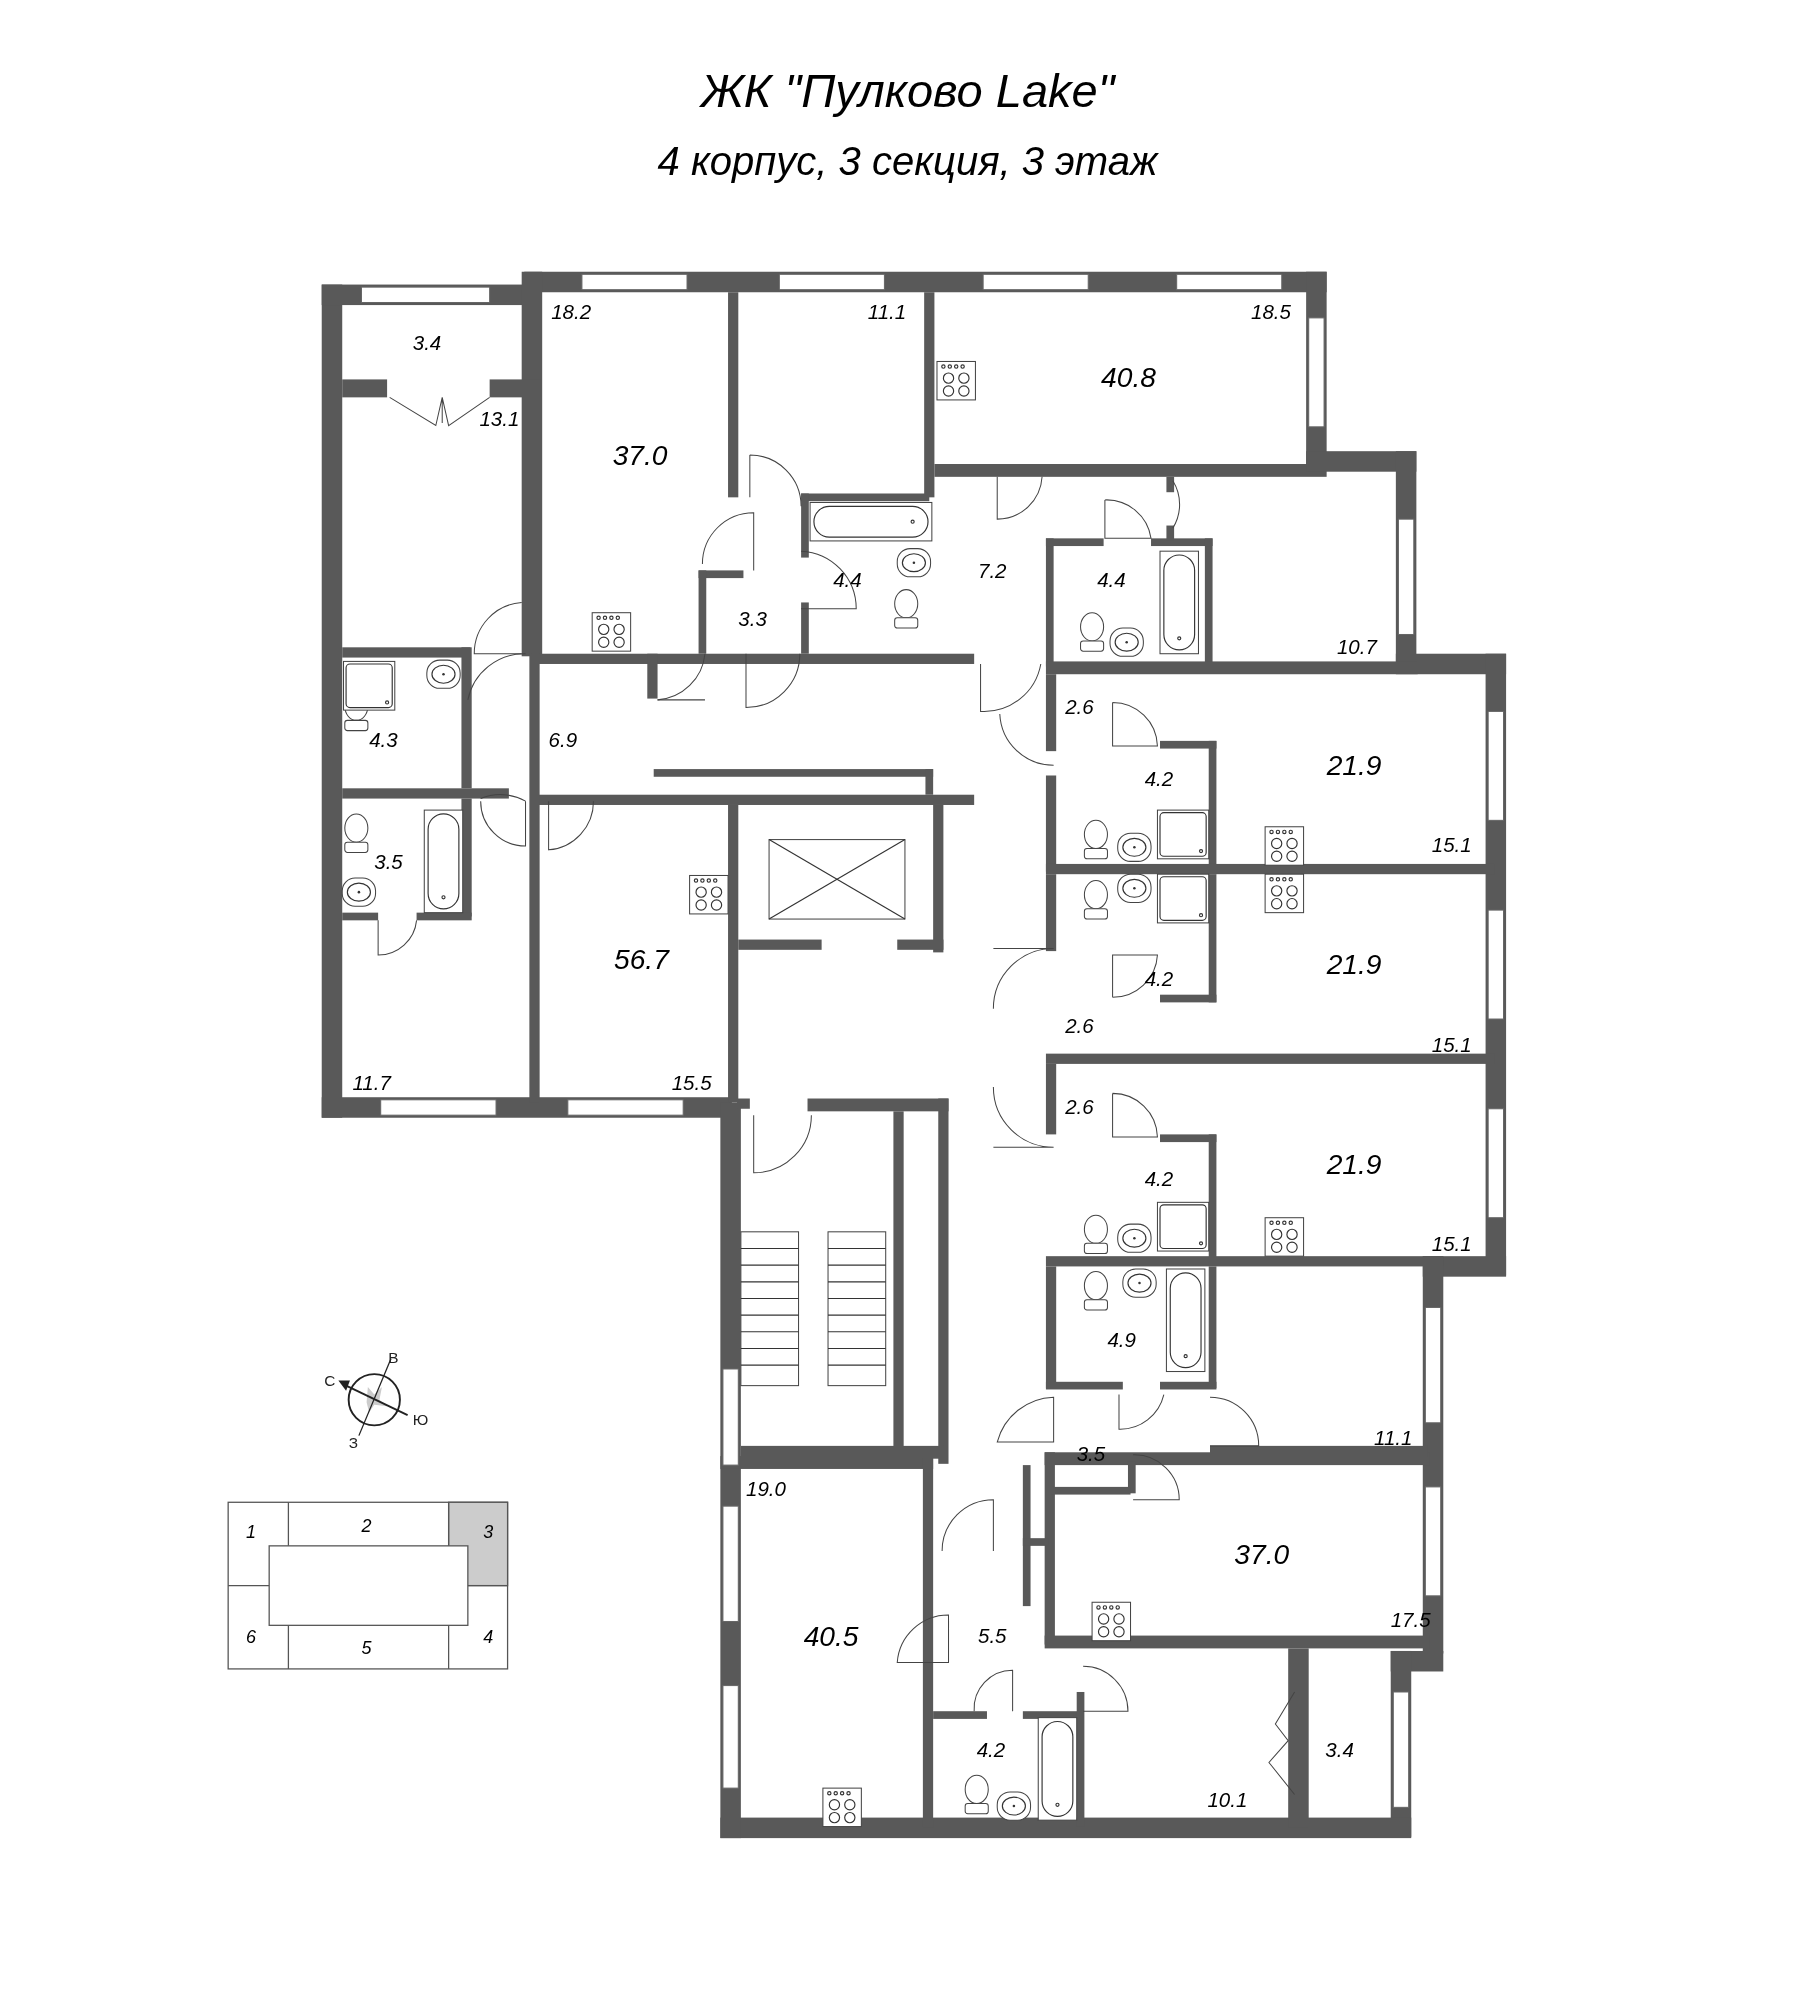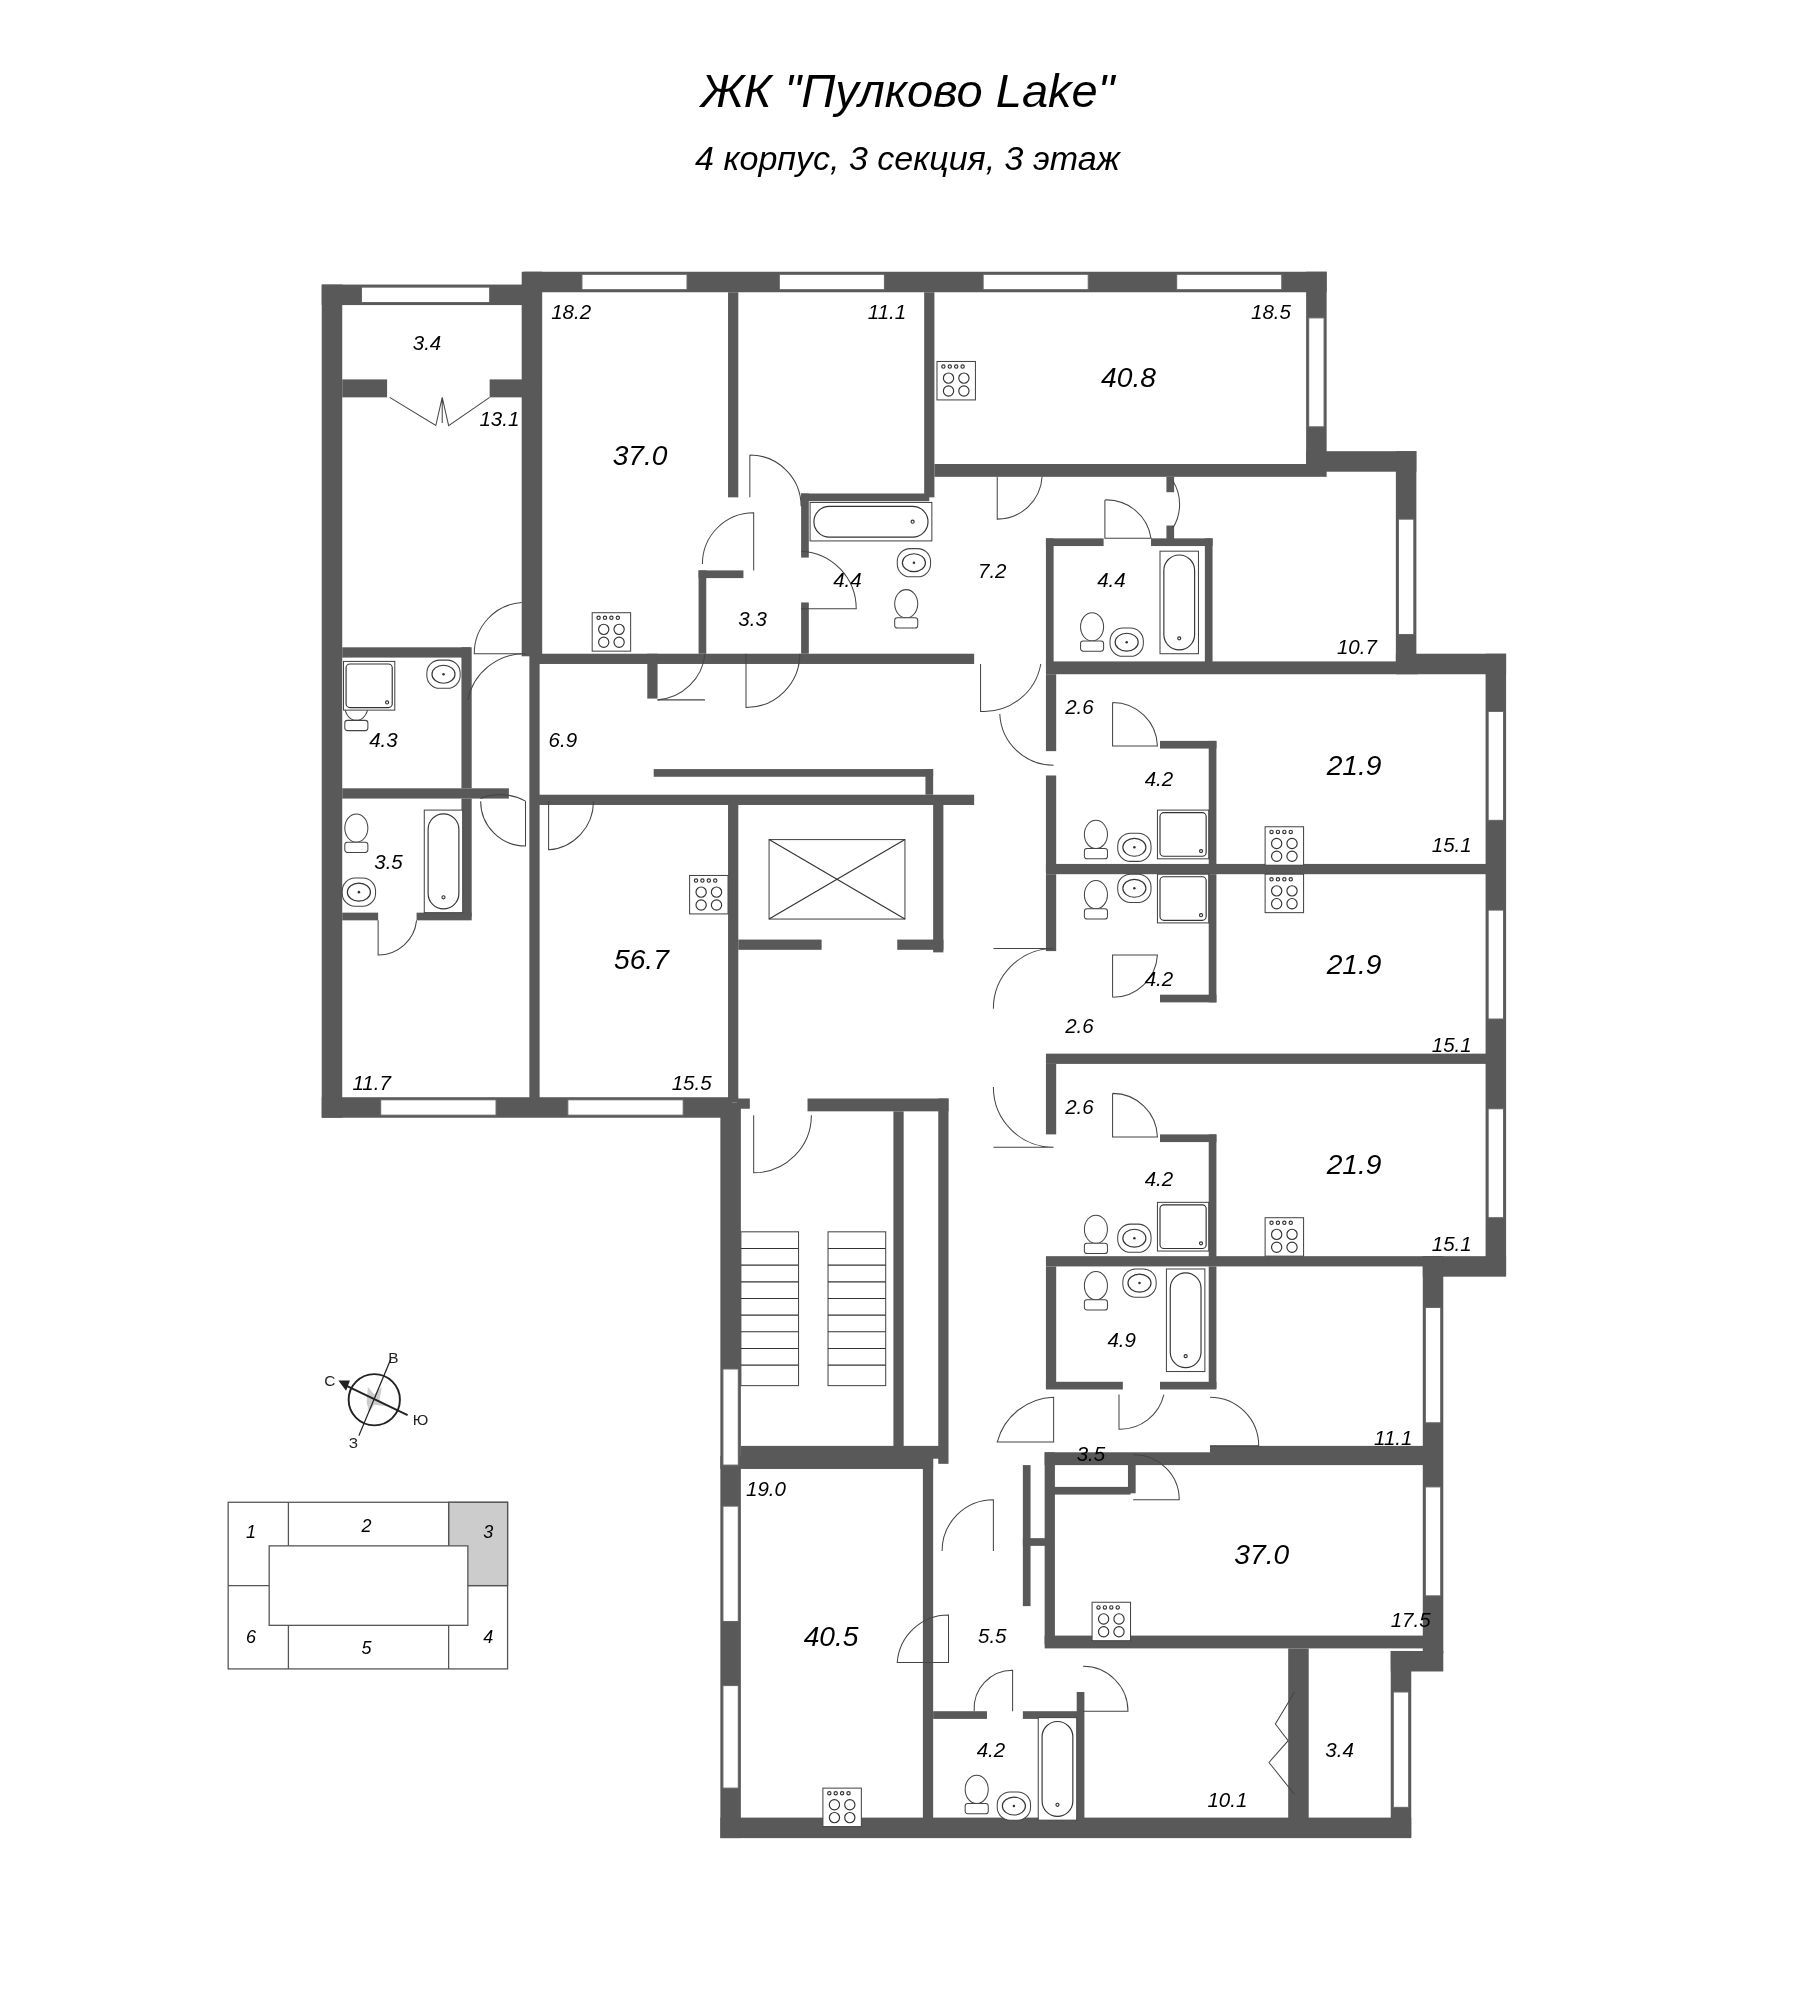--- a/index.html
+++ b/index.html
@@ -1,19 +1,19 @@
 <!DOCTYPE html>
 <html style="font-size:13px"><head>
 <meta charset="utf-8">
 <style>
   html, body { margin:0; padding:0; background:#ffffff; }
   body { width:1815px; height:2015px; position:relative; overflow:hidden; font-family:"Liberation Sans", sans-serif; }
   .title { position:absolute; left:0; width:1815px; text-align:center; font-style:italic; color:#000; }
   #title-main { top:63px; font-size:47px; }
-  #title-sub { top:139px; font-size:34px; }
+  #title-sub { top:139px; font-size:40px; }
   svg.plan { position:absolute; left:0; top:0; width:1815px; height:2015px; }
   .wall { fill:#595959; }
   .thin { fill:none; stroke:#333; stroke-width:0.9; }
   .door { fill:none; stroke:#444; stroke-width:0.8; }
   .win { fill:#fff; stroke:#666; stroke-width:0.8; }
   .fix { fill:#fff; stroke:#444; stroke-width:0.8; }
   .lbl { font-family:"Liberation Sans", sans-serif; font-style:italic; fill:#000; }
   .lbl-sm { font-size:16px; }
   .lbl-lg { font-size:22px; }
   .key-txt { font-family:"Liberation Sans", sans-serif; font-style:italic; font-size:14px; fill:#000; }

